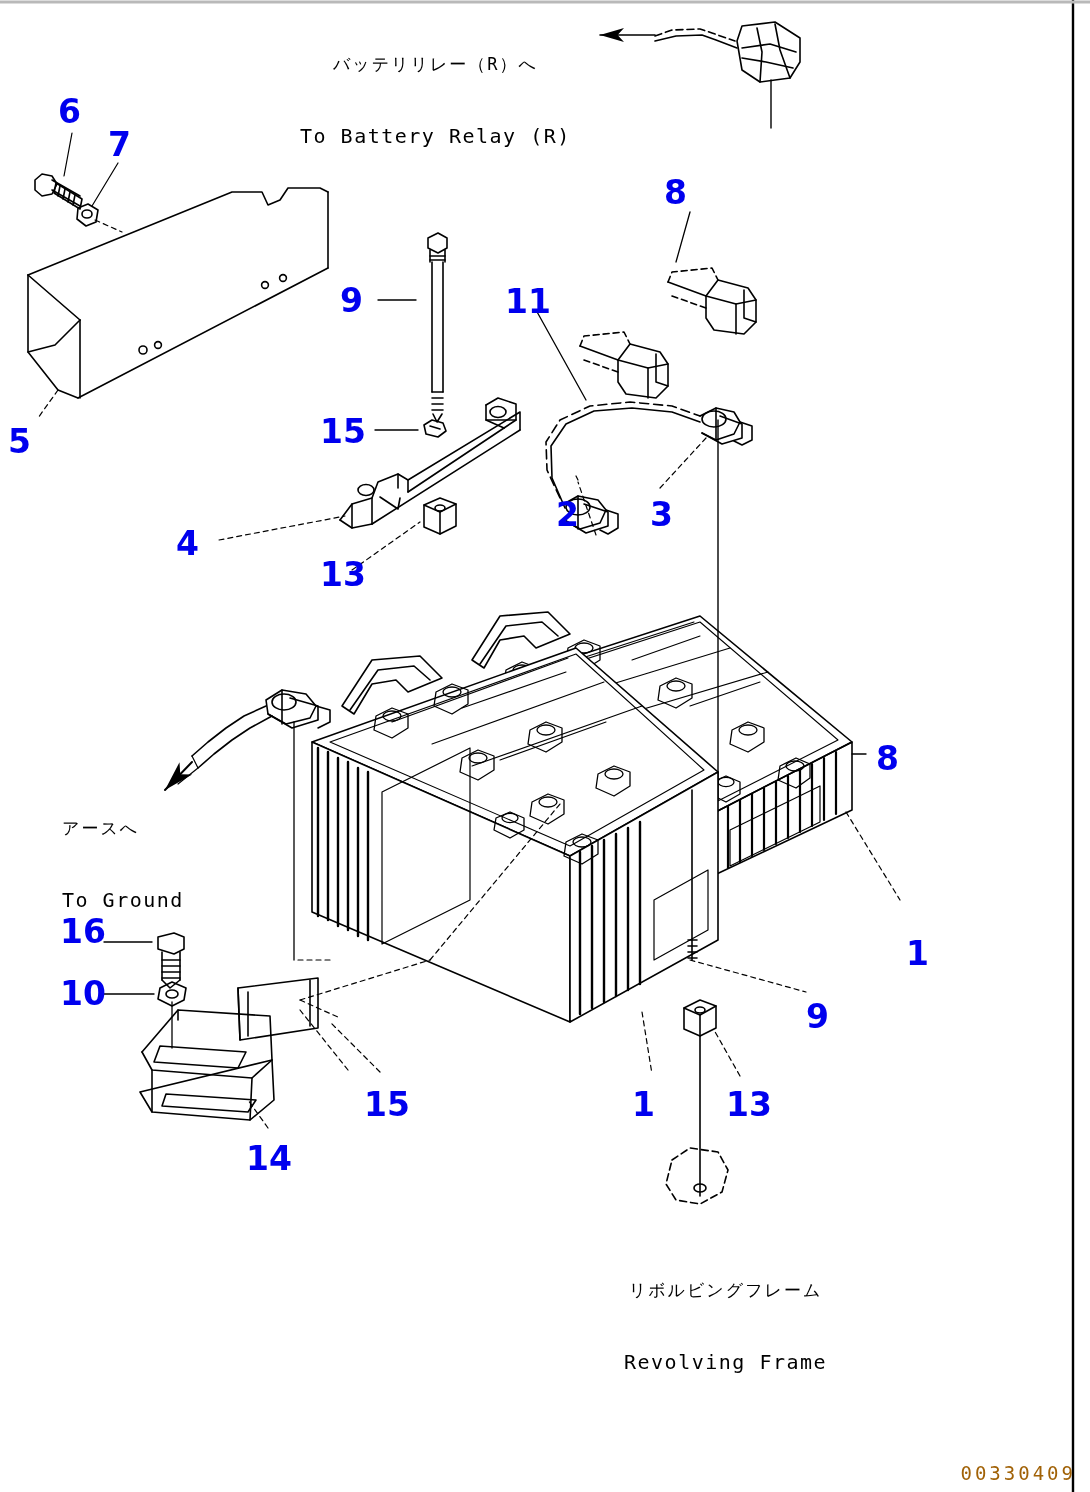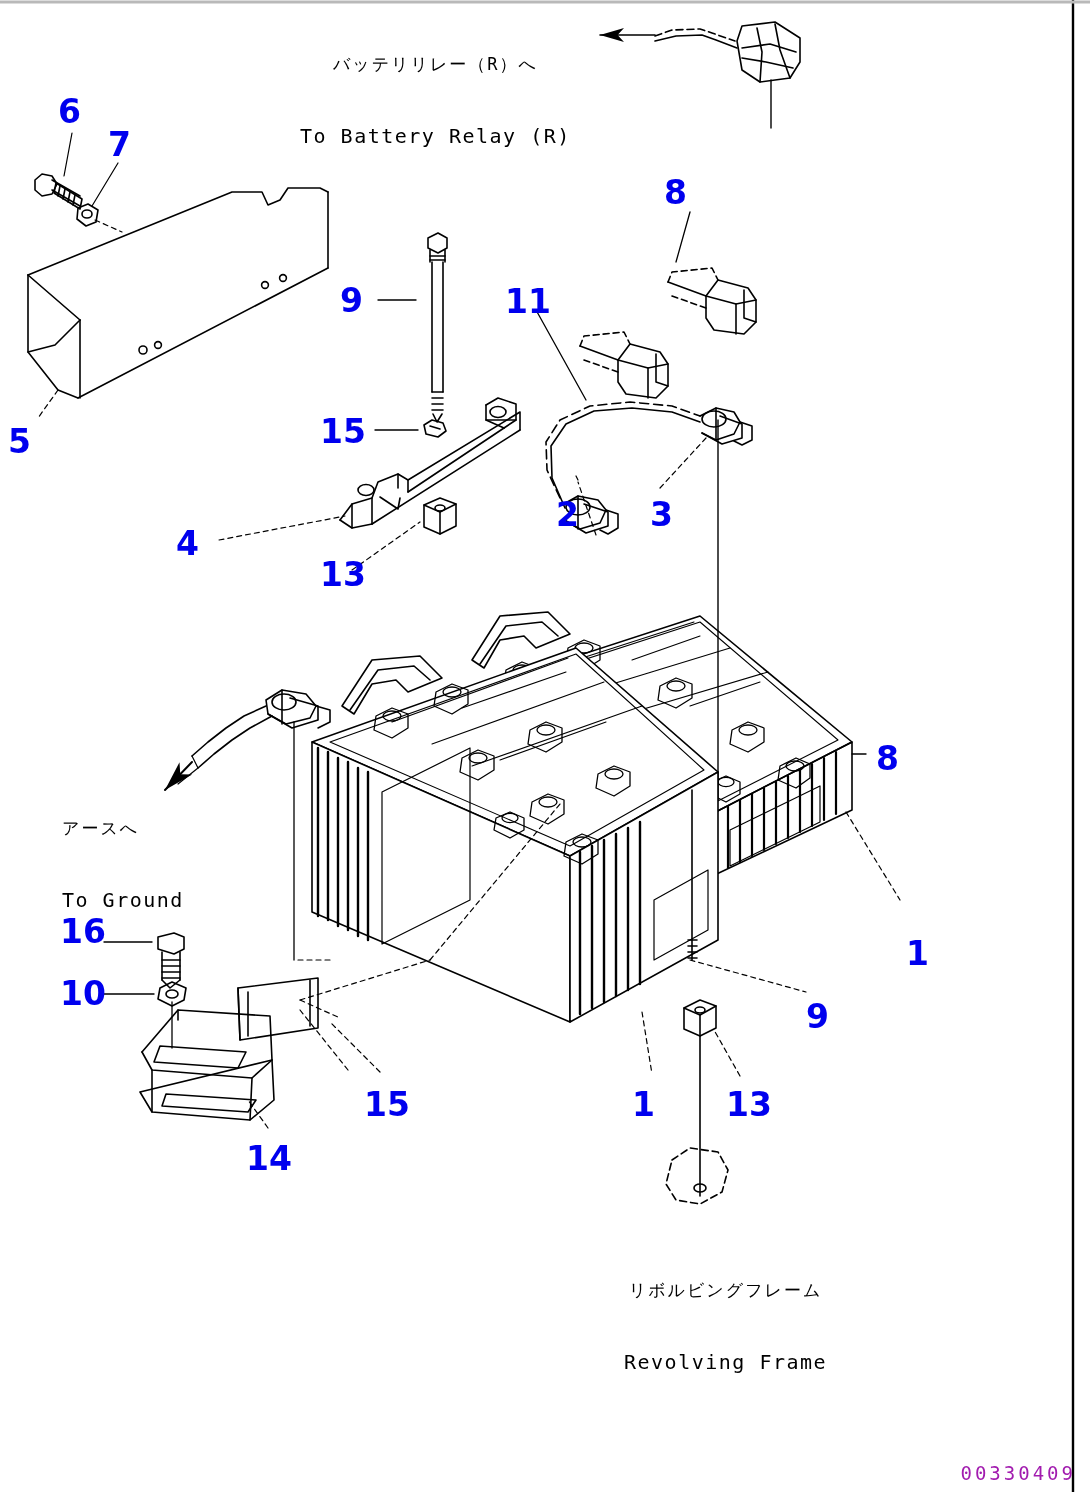--- a/index.html
+++ b/index.html
@@ -28,21 +28,21 @@
     font-size:19px;
     line-height:24px;
     white-space:pre;
     letter-spacing:1px;
   }
   .anno .jp{font-size:17px;letter-spacing:2px;display:block;}
   .anno .en{font-size:20px;letter-spacing:1.5px;display:block;}
   .corner-code{
     position:absolute;
     right:14px;bottom:8px;
-    color:#a21caf;
+    color:#a16207;
     font-family:"DejaVu Sans Mono",monospace;
     font-size:19px;
     letter-spacing:3px;
   }
 </style>
 </head>
 <body>
 
 <div id="page">
 

